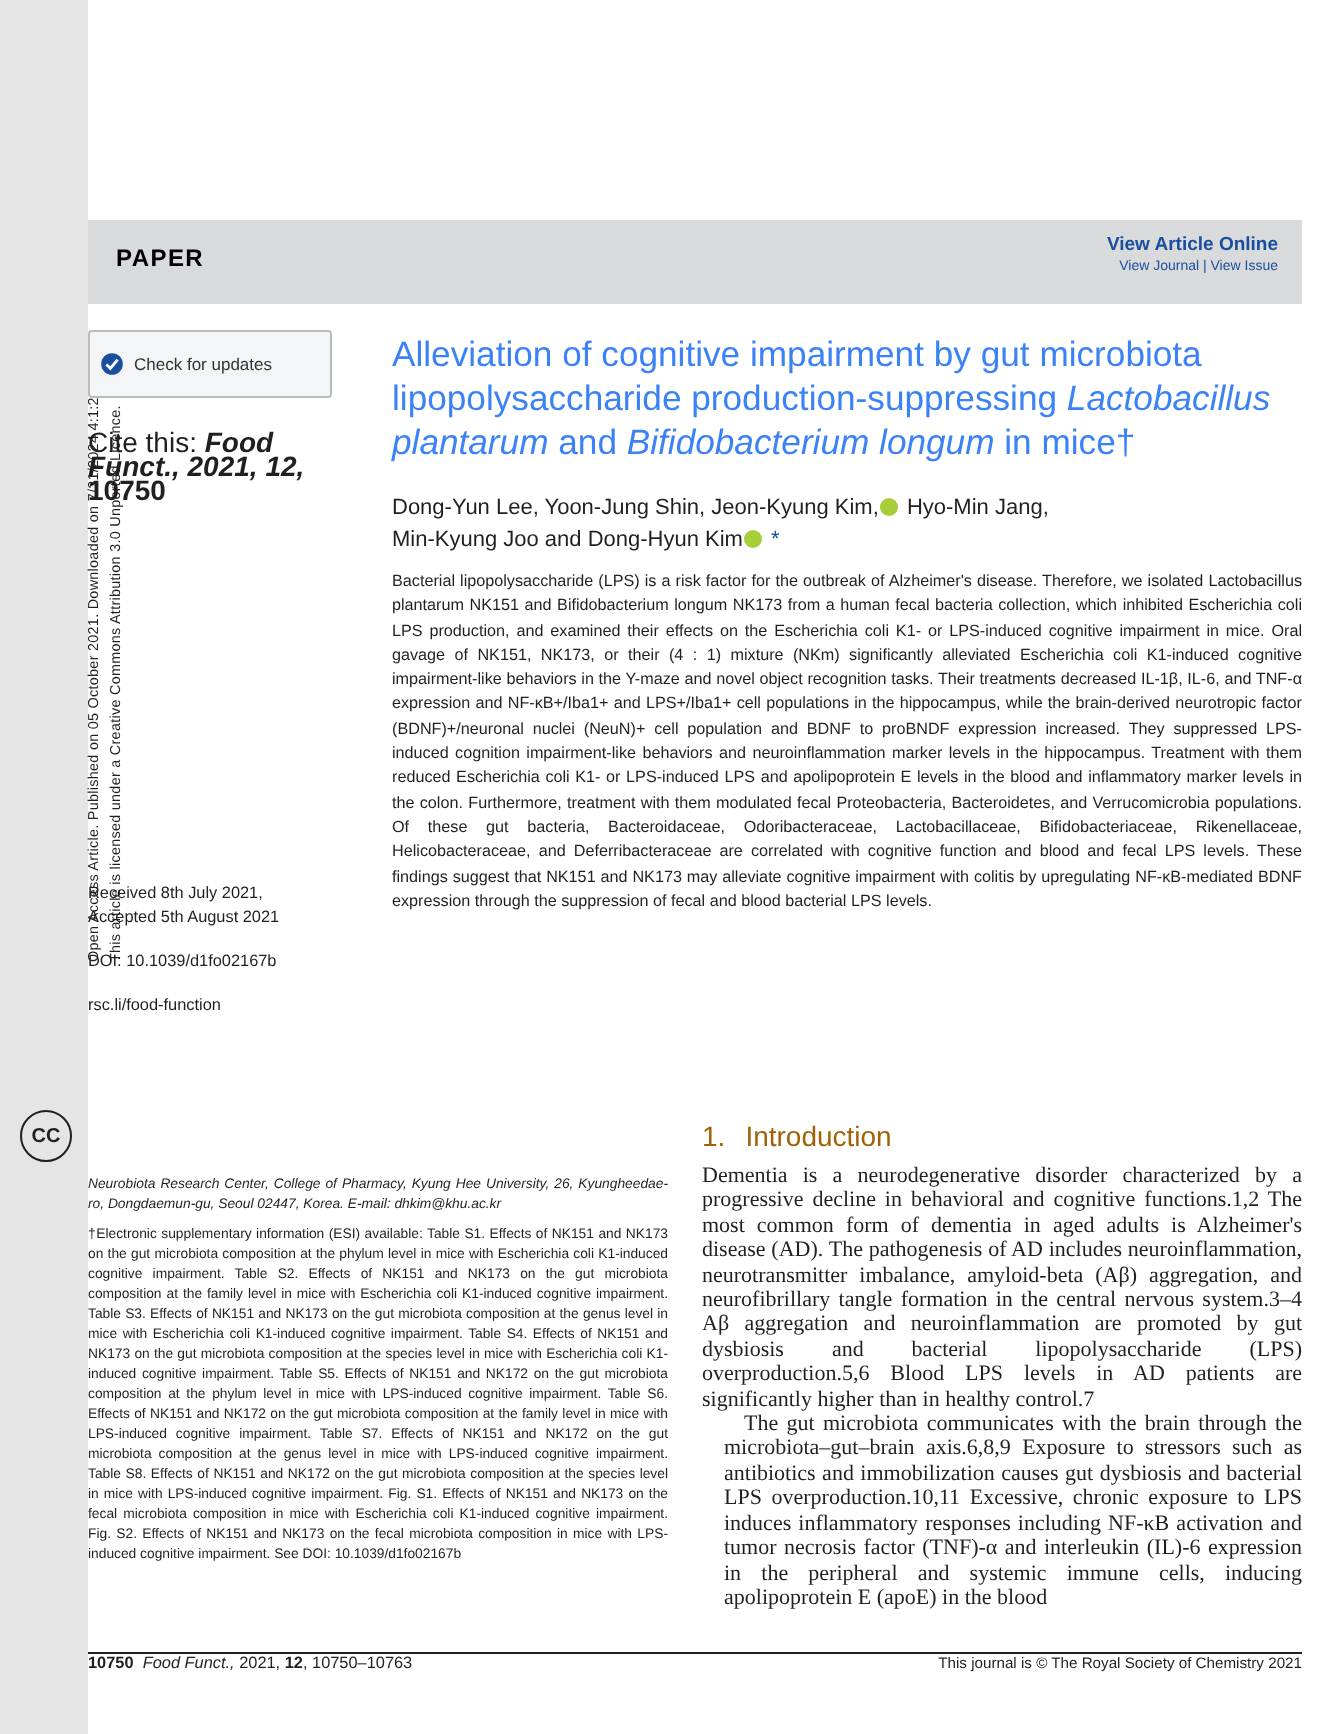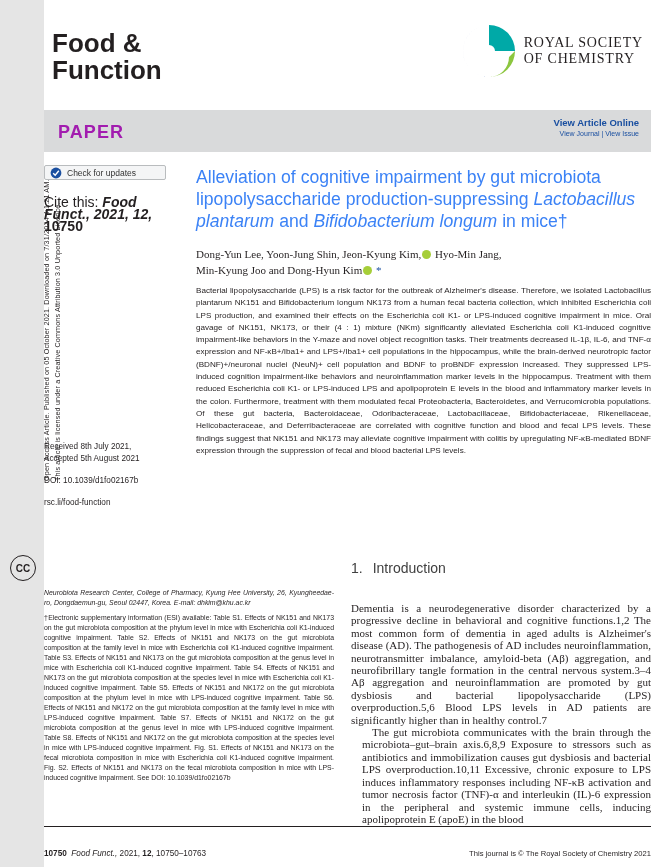--- a/index.html
+++ b/index.html
@@ -64,35 +64,35 @@
   .rsc-words .l2 { font-size:14px; }
 
   
   .paperbar {
     position:absolute; left:44px; top:110px; width:607px; height:42px;
     background:#d9dadb;
   }
   .paperbar .label {
     position:absolute; left:14px; top:12px;
     font-family:"Liberation Sans", sans-serif;
-    font-weight:bold; font-size:18px; letter-spacing:0.06em; color:#a21caf;
+    font-weight:bold; font-size:12px; letter-spacing:0.06em; color:#000000;
   }
   .paperbar .online {
     position:absolute; right:12px; top:7px; text-align:right;
     font-family:"Liberation Sans", sans-serif;
   }
   .paperbar .online .o1 { font-size:9.5px; font-weight:bold; color:#1a4fa0; }
   .paperbar .online .o2 { font-size:7px; color:#1a4fa0; margin-top:2px; }
 
   
   .meta {
     position:absolute; left:44px; top:165px; width:140px;
   }
   .checkupd {
-    width:122px; height:15px; border:1px solid #b9bcbe; border-radius:2px;
+    width:122px; height:34px; border:1px solid #b9bcbe; border-radius:2px;
     background:#f4f5f6; display:flex; align-items:center; gap:5px;
     padding:0 5px; box-sizing:border-box;
     font-family:"Liberation Sans", sans-serif; font-size:8.5px; color:#333;
   }
   .cu-mark { width:12px; height:12px; flex:0 0 12px; }
   .citethis {
     margin-top:16px;
     font-family:"Liberation Sans", sans-serif;
     font-size:14px; line-height:12px; color:#231f20;
   }
@@ -108,21 +108,21 @@
 
   
   .titleblock { position:absolute; left:196px; top:166px; width:455px; }
   .title {
     font-family:"Liberation Sans", sans-serif;
     font-size:17.6px; line-height:22px; font-weight:normal; color:#3b82f6;
   }
   .title .it { font-style:italic; }
   .authors {
     margin-top:14px;
-    font-family:Liberation Serif, serif;
+    font-family:Liberation Sans, sans-serif;
     font-size:11px; line-height:16px; color:#231f20;
   }
   .orcid {
     display:inline-block; width:9px; height:9px; border-radius:50%;
     background:#a6ce39; vertical-align:-1px; margin:0 1px;
   }
   .star { color:#1a4fa0; }
 
   
   .abstract {
@@ -136,34 +136,34 @@
     position:absolute; left:44px; top:588px; width:290px;
     font-family:"Liberation Sans", sans-serif;
     font-size:6.9px; line-height:10px; text-align:justify; color:#231f20;
   }
   .affil .aff1 { font-style:italic; margin-bottom:5px; }
 
   
   .introcol { position:absolute; left:351px; top:560px; width:300px; }
   .sec-head {
     font-family:"Liberation Sans", sans-serif;
-    font-size:14px; color:#404040; margin-bottom:26px;
+    font-size:14px; color:#a16207; margin-bottom:6px;
   }
   .sec-head .num { margin-right:10px; }
   .introtext {
     font-family:"Liberation Serif", serif;
     font-size:11px; line-height:12.4px; text-align:justify; color:#231f20;
   }
   .introtext p { margin:0; text-indent:0; }
   .introtext p + p { text-indent:10px;margin-left:11px; }
 
   
   .footer {
     position:absolute; left:44px; top:826px; width:607px;
-    border-top:0.8px solid #231f20; padding-top:22px;
+    border-top:0.8px solid #231f20; padding-top:0;
     font-family:"Liberation Sans", sans-serif;
     font-size:8.2px; color:#231f20;
     display:flex; justify-content:space-between; align-items:center;
   }
   .footer .left b { font-weight:bold; }
   .footer .left i { font-style:italic; }
   .footer .right { font-size:7.6px; }
 </style>
 </head>
 <body>
@@ -171,39 +171,20 @@
 <div class="page">
 
   <div class="sidebar">
     <div class="side-text">
       <div>Open Access Article. Published on 05 October 2021. Downloaded on 7/31/2024 4:1:21 AM.</div>
       <div>This article is licensed under a Creative Commons Attribution 3.0 Unported Licence.</div>
     </div>
     <div class="cc-badge">CC</div>
   </div>
 
-  <div class="header">
-    <div class="journal-title">
-      <div>Food &amp;</div>
-      <div>Function</div>
-    </div>
-    <div class="rsc-logo">
-      <svg class="rsc-mark" viewBox="0 0 54 54">
-        <circle cx="27" cy="27" r="26" fill="#ffffff" stroke="#0b3f73" stroke-width="0"></circle>
-        <path d="M27 1 A26 26 0 0 0 27 53 A20 20 0 0 1 27 1 Z" fill="#1a4fa0"></path>
-        <path d="M27 1 A26 26 0 0 1 53 27 L33 27 A6 6 0 0 0 27 21 Z" fill="#00a9a7"></path>
-        <path d="M53 27 A26 26 0 0 1 27 53 A20 20 0 0 0 47 33 Z" fill="#8cc63f"></path>
-        <path d="M33 27 A6 6 0 0 1 27 33 L27 53 A26 26 0 0 0 53 27 Z" fill="#c8d64b" opacity="0.0"></path>
-      </svg>
-      <div class="rsc-words">
-        <div class="l1">ROYAL SOCIETY</div>
-        <div class="l2">OF CHEMISTRY</div>
-      </div>
-    </div>
-  </div>
 
   <div class="paperbar">
     <div class="label">PAPER</div>
     <div class="online">
       <div class="o1">View Article Online</div>
       <div class="o2">View Journal | View Issue</div>
     </div>
   </div>
 
   <div class="meta">

